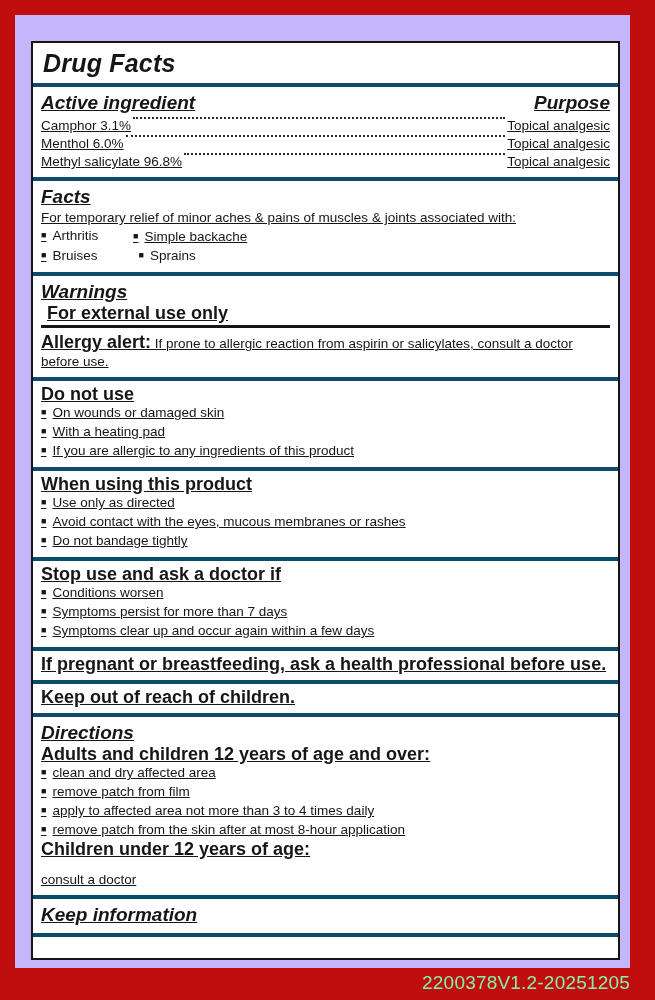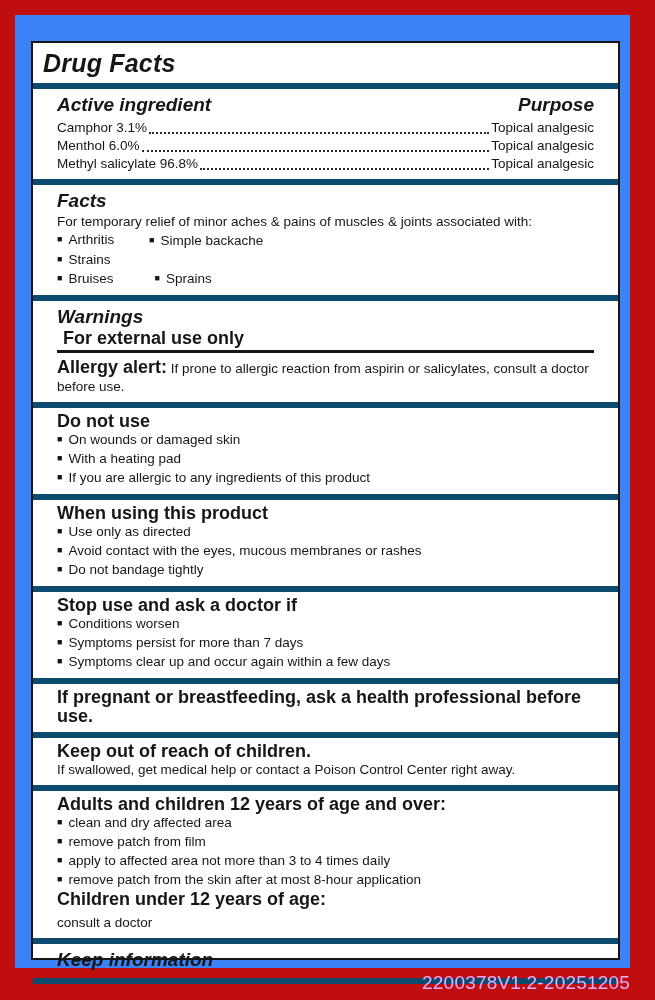--- a/index.html
+++ b/index.html
@@ -6,50 +6,50 @@
   html, body { width: 655px; height: 1000px; }
   body {
     position: relative;
     background: #c00d0d;
     font-family: "Liberation Sans", "DejaVu Sans", sans-serif;
     color: #161616;
   }
   .mat {
     position: absolute;
     left: 15px; top: 15px; right: 25px; bottom: 32px;
-    background: #3b82f6;
+    background: #c4b5fd;
   }
   .panel {
     position: absolute;
     left: 16px; top: 26px; right: 10px; bottom: 8px;
     border: 2px solid #151515;
     background: #fff;
     display: flex;
     flex-direction: column;
   }
   .title-row { padding: 6px 10px 5px; }
   .h1 { font-size: 25px; font-weight: bold; font-style: italic; letter-spacing: 0.2px; }
-  .sec { border-top: 6px solid #0c4a6e; padding: 4px 24px 6px; font-size: 13.5px; line-height: 18px; }
+  .sec { border-top: 4px solid #0c4a6e; padding: 4px 8px 6px; font-size: 13.5px; line-height: 18px; text-decoration: underline; }
   .sec-h { font-size: 19px; font-weight: bold; font-style: italic; line-height: 24px; }
   .sub-h { font-weight: bold; font-size: 18px; line-height: 19px; }
   .heads { display: flex; justify-content: space-between; margin-bottom: 2px; }
-  .ing-row { display: flex; align-items: flex-end; }
+  .ing-row { display: flex; align-items: flex-start; }
   .ing-row .dots { flex: 1; border-bottom: 2px dotted #2a2a2a; margin: 0 2px 3px 2px; }
   ul { list-style: none; }
   li::before { content: "■"; font-size: 9px; margin-right: 6px; position: relative; top: -2px; }
   .use-row { white-space: nowrap; }
   .use-col { display: inline-block; min-width: 86px; }
   .heavy-rule { border: 0; border-top: 3px solid #151515; margin: 2px 0 5px; }
   .indent-sm { margin-left: 6px; }
-  .gap-top { margin-top: 5px; }
+  .gap-top { margin-top: 12px; }
   .grow { flex: 1; }
   .footer-code {
     position: absolute;
     right: 25px; bottom: 6px;
-    color: #f0abfc;
+    color: #86efac;
     font-size: 19px;
     letter-spacing: 0.2px;
   }
 </style>
 </head>
 <body>
 
 <div class="mat">
   <div class="panel">
 
@@ -83,21 +83,21 @@
       <div class="sec-h">Facts</div>
       <div>For temporary relief of minor aches &amp; pains of muscles &amp; joints associated with:</div>
       <ul>
         <li class="use-row"><span class="use-col">Arthritis</span></li>
       </ul>
       <ul class="use-row" style="display:inline"></ul>
       <div class="use-row" style="margin-top:-18px; padding-left:92px;">
         <li style="list-style:none"><span>Simple backache</span></li>
       </div>
       <ul>
-        <li class="use-row"><span class="use-col">Strains</span><span style="display:inline-block"></span></li><li style="list-style:none; display:inline"><span class="use-col">Bruises</span></li><span style="display:inline-block"><li style="list-style:none; display:inline"><span>Sprains</span></li></span>
+        <li style="list-style:none; display:inline"><span class="use-col">Bruises</span></li><span style="display:inline-block"><li style="list-style:none; display:inline"><span>Sprains</span></li></span>
       </ul>
     </div>
 
     <div class="sec">
       <div class="sec-h">Warnings</div>
       <div class="sub-h indent-sm">For external use only</div>
       <hr class="heavy-rule">
       <div><span class="sub-h">Allergy alert:</span><span> If prone to allergic reaction from aspirin or salicylates, consult a doctor before use.</span></div>
     </div>
 
@@ -127,24 +127,24 @@
         <li>Symptoms clear up and occur again within a few days</li>
       </ul>
     </div>
 
     <div class="sec">
       <div class="sub-h">If pregnant or breastfeeding, ask a health professional before use.</div>
     </div>
 
     <div class="sec">
       <div class="sub-h">Keep out of reach of children.</div>
-      <div>If swallowed, get medical help or contact a Poison Control Center right away.</div>
     </div>
 
     <div class="sec">
+      <div class="sec-h">Directions</div>
       <div class="sub-h">Adults and children 12 years of age and over:</div>
       <ul>
         <li>clean and dry affected area</li>
         <li>remove patch from film</li>
         <li>apply to affected area not more than 3 to 4 times daily</li>
         <li>remove patch from the skin after at most 8-hour application</li>
       </ul>
       <div class="sub-h">Children under 12 years of age:</div>
       <div class="gap-top">consult a doctor</div>
     </div>

